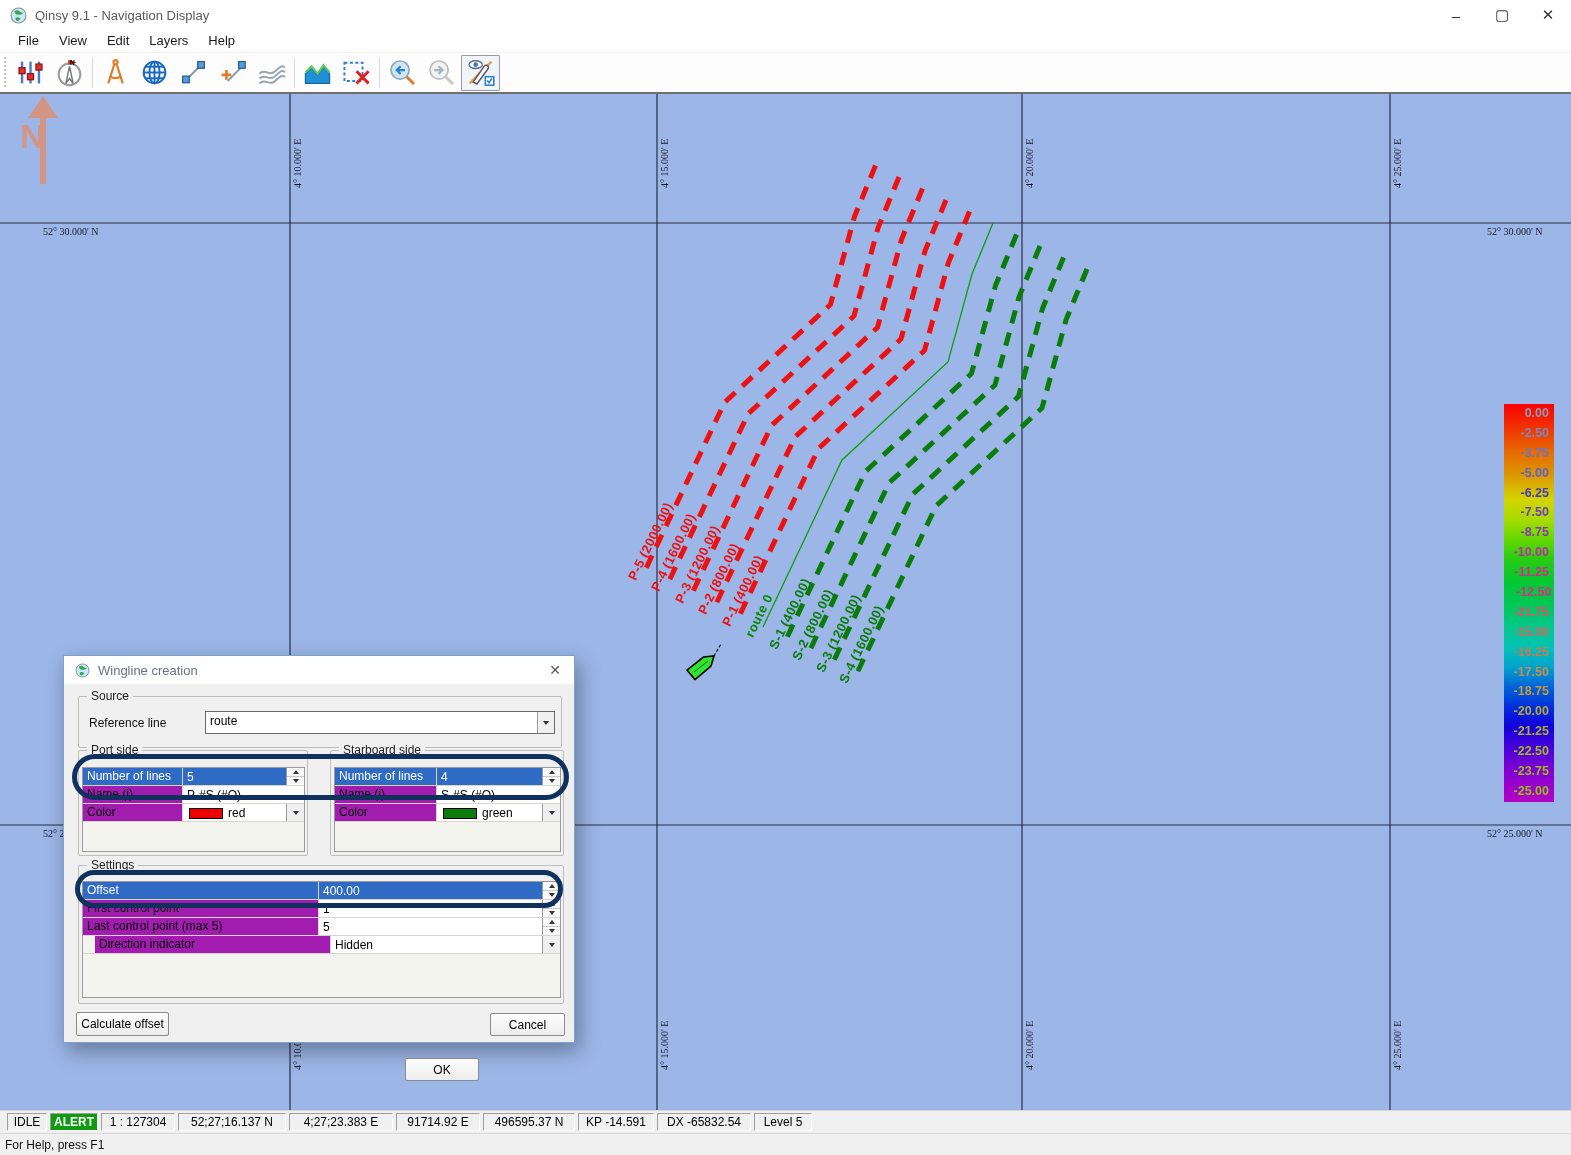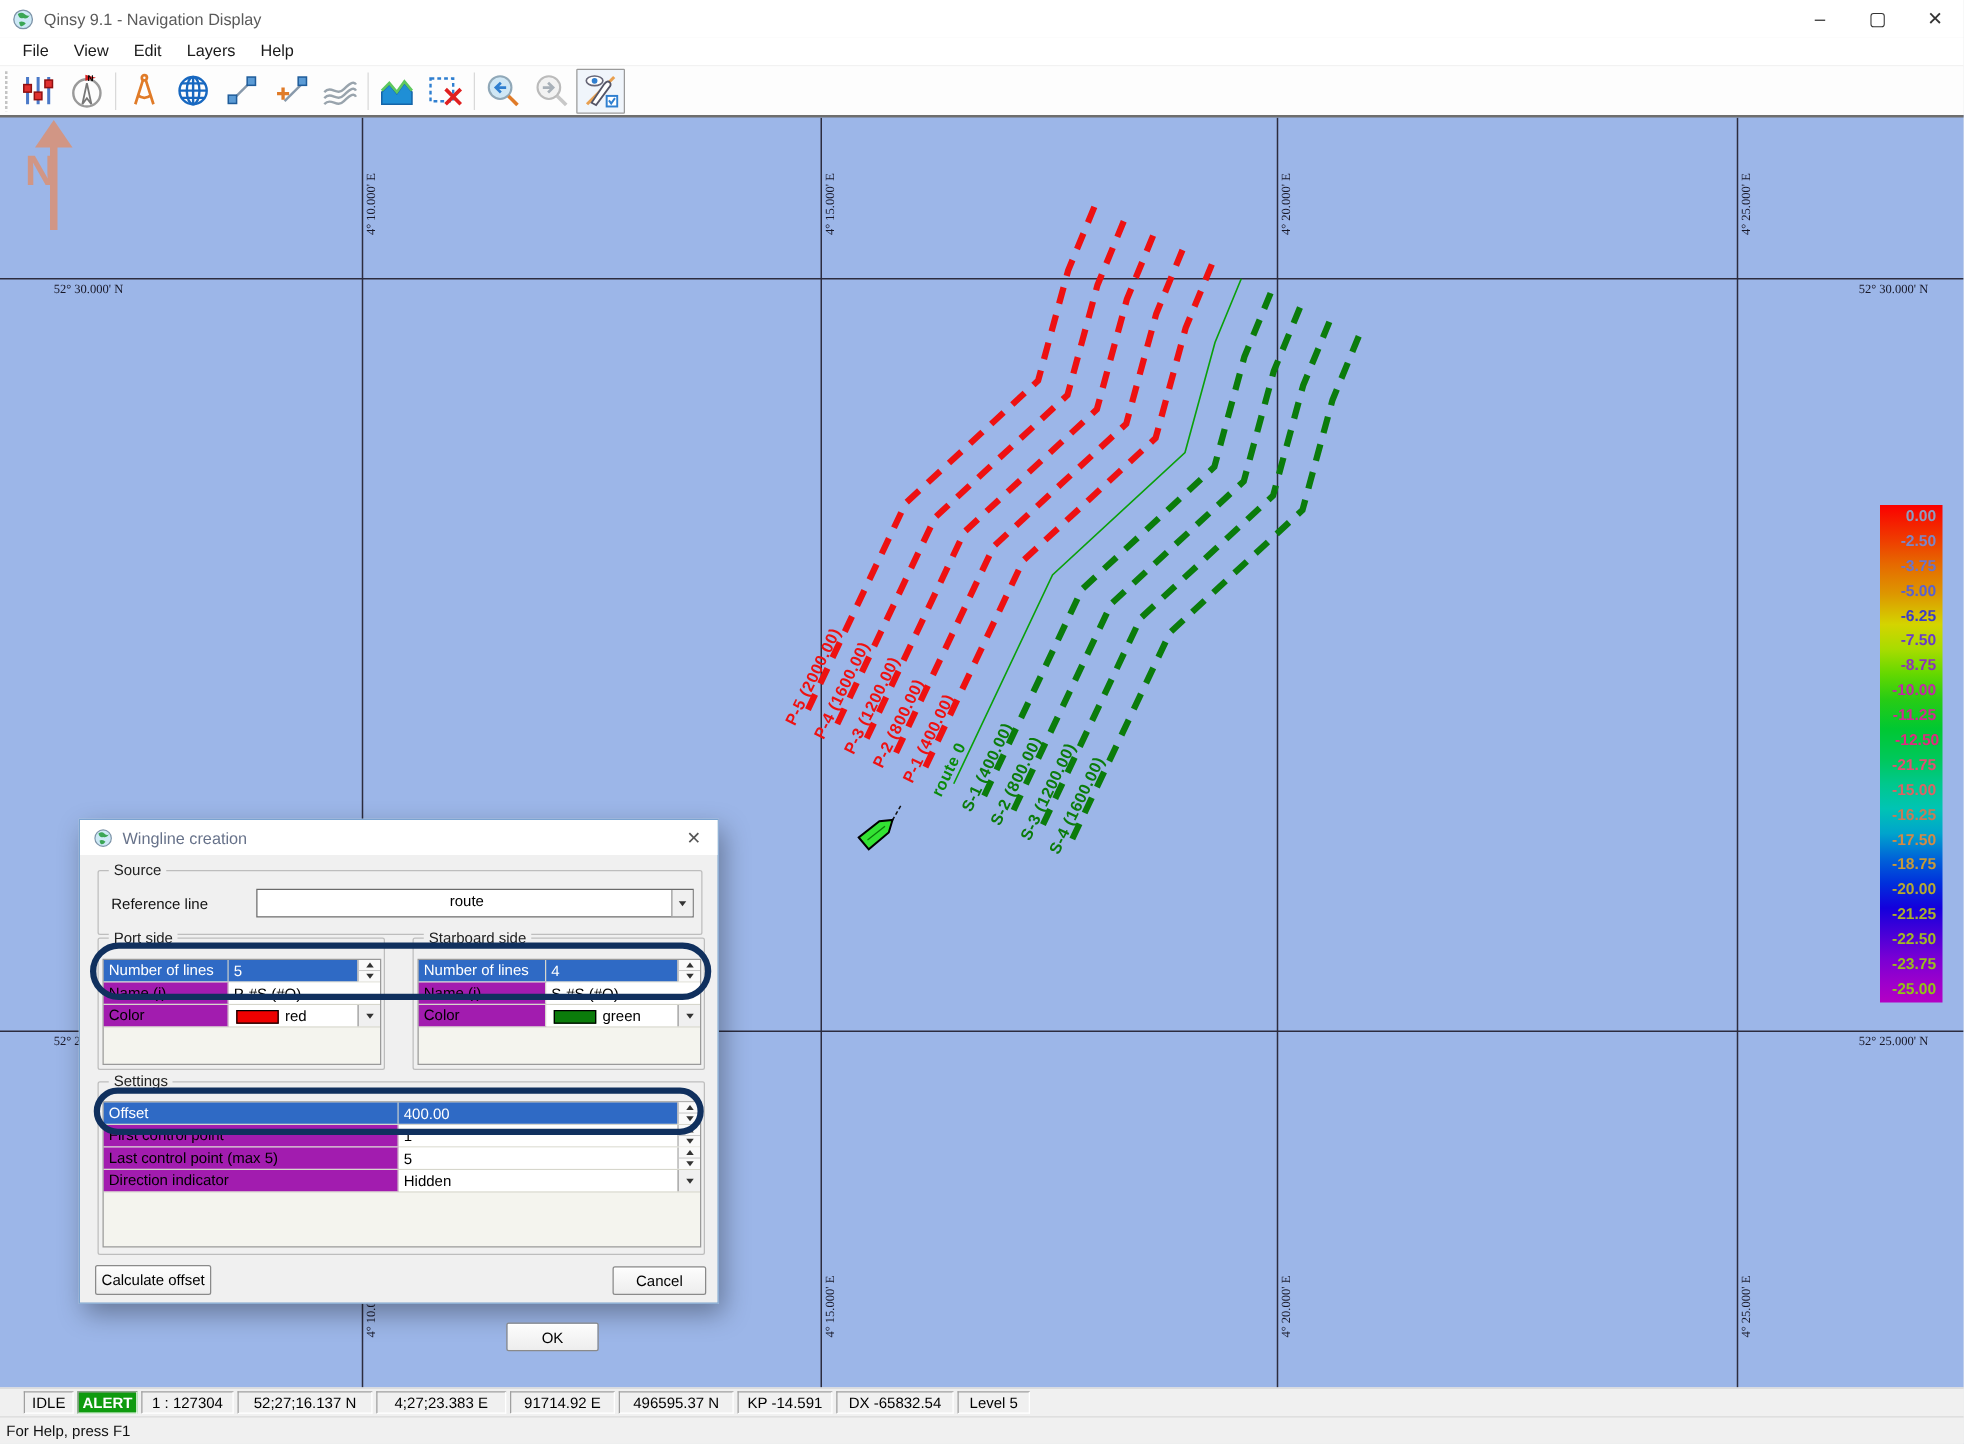--- a/index.html
+++ b/index.html
@@ -92,21 +92,21 @@
     display:flex; align-items:center; justify-content:center; }
   .swatch { display:inline-block; width:34px; height:11px; border:1px solid #000; margin:0 5px 0 2px; }
   .checkbox { width:12px; height:12px; background:#fff; border:1px solid #555; margin:2px 0 0 3px; }
   .btn { position:absolute; background:linear-gradient(#fdfdfd,#ededed); border:1px solid #8a8a8a;
     border-radius:2px; font-size:12px; color:#000; display:flex; align-items:center;
     justify-content:center; box-shadow:inset 0 1px 0 #fff; }
   .navy-oval { position:absolute; border:5px solid #10305e; border-radius:24px; z-index:50; }
 
   
   #statusbar { position:absolute; left:0; top:1110px; width:100%; height:23px; background:#f0f0f0;
-    border-top:1px solid #d6d6d6; display:flex; align-items:center; padding-left:19px; }
+    border-top:1px solid #d6d6d6; display:flex; align-items:center; padding-left:7px; }
   .seg { height:18px; font-size:12px; color:#000; display:flex; align-items:center;
     justify-content:center; border:1px solid; border-color:#9f9f9f #ffffff #ffffff #9f9f9f;
     background:#f0f0f0; margin-right:3px; padding:0 2px; white-space:nowrap; }
   .seg.alert { background:#0f9b0f; color:#fff; font-weight:bold; }
   #helpbar { position:absolute; left:0; top:1133px; width:100%; height:22px; background:#f0f0f0;
     border-top:1px solid #d9d9d9; font-size:12px; color:#111; display:flex; align-items:center;
     padding-left:5px; }
 </style>
 </head>
 <body>
@@ -325,21 +325,21 @@
     <div id="dlg-titlebar">
       <svg viewBox="0 0 16 16">
         <circle cx="8" cy="8" r="7" fill="#cde9f6" stroke="#7d93a8"></circle>
         <path d="M4,4 Q7,2 9,4 T13,5 Q11,8 8,7 Q5,8 4,4 Z" fill="#3aa655"></path>
         <path d="M5,10 Q8,9 10,11 Q8,14 6,13 Q5,11.5 5,10 Z" fill="#3aa655"></path>
       </svg>
       <span id="dlg-title">Wingline creation</span>
       <div id="dlg-close">✕</div>
     </div>
 
-    <div class="grp" style="left:14px;top:40px;width:484px;height:52px;text-align:center;">
+    <div class="grp" style="left:14px;top:40px;width:484px;height:52px;">
       <span class="legend">Source</span>
       <div class="frow" style="top:19px;">Reference line</div>
       <div class="combo" style="left:126px;top:14px;width:350px;height:23px;">
         <div class="cval">route</div>
         <div class="cdd">
             <div class="arrow-down"></div>
           </div>
       </div>
     </div>
 
@@ -440,21 +440,21 @@
           <div class="spin">
               <div>
                 <span class="tri-up"></span>
               </div>
               <div>
                 <span class="tri-down"></span>
               </div>
             </div>
         </div>
         <div class="grow">
-          <div class="gcell glabel" style="width:236px;">Direction indicator</div>
+          <div class="gcell glabel" style="width:236px;margin-left:12px;">Direction indicator</div>
           <div class="gcell gval" style="flex:1;">Hidden</div>
           <div class="ddcell">
               <div class="arrow-down"></div>
             </div>
         </div>
       </div>
     </div>
 
     <div class="btn" style="left:12px;top:356px;width:93px;height:24px;">Calculate offset</div>
     <div class="btn" style="left:341px;top:357px;width:74px;height:23px;margin-top:45px;">OK</div>

